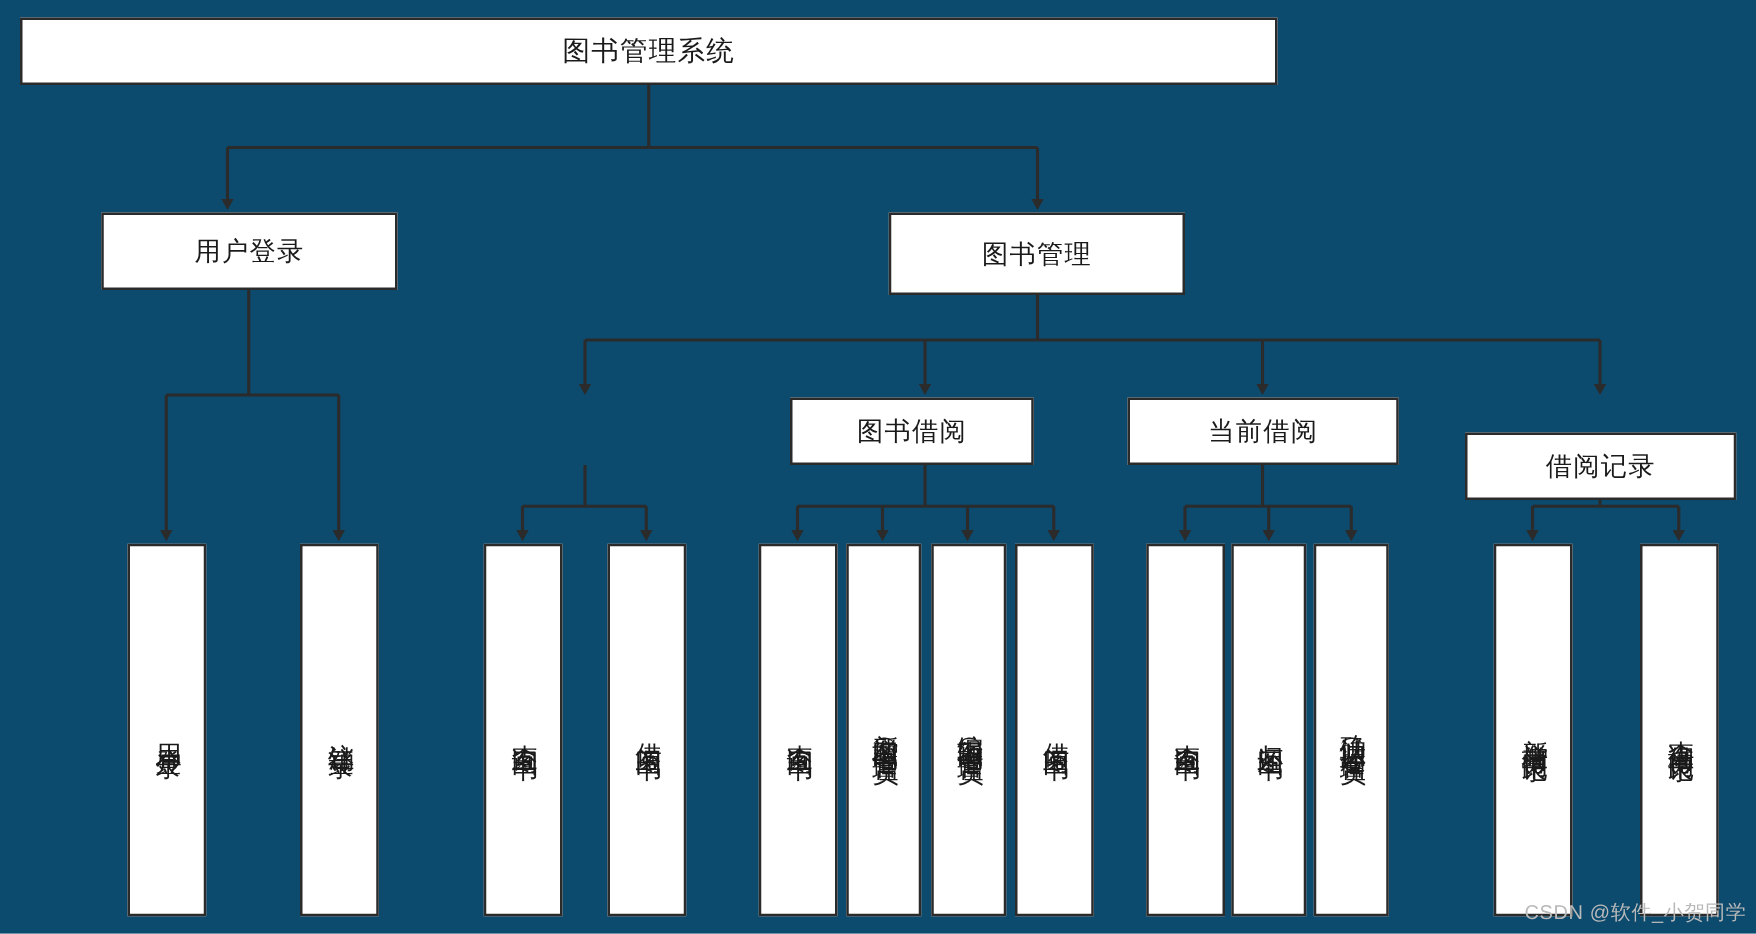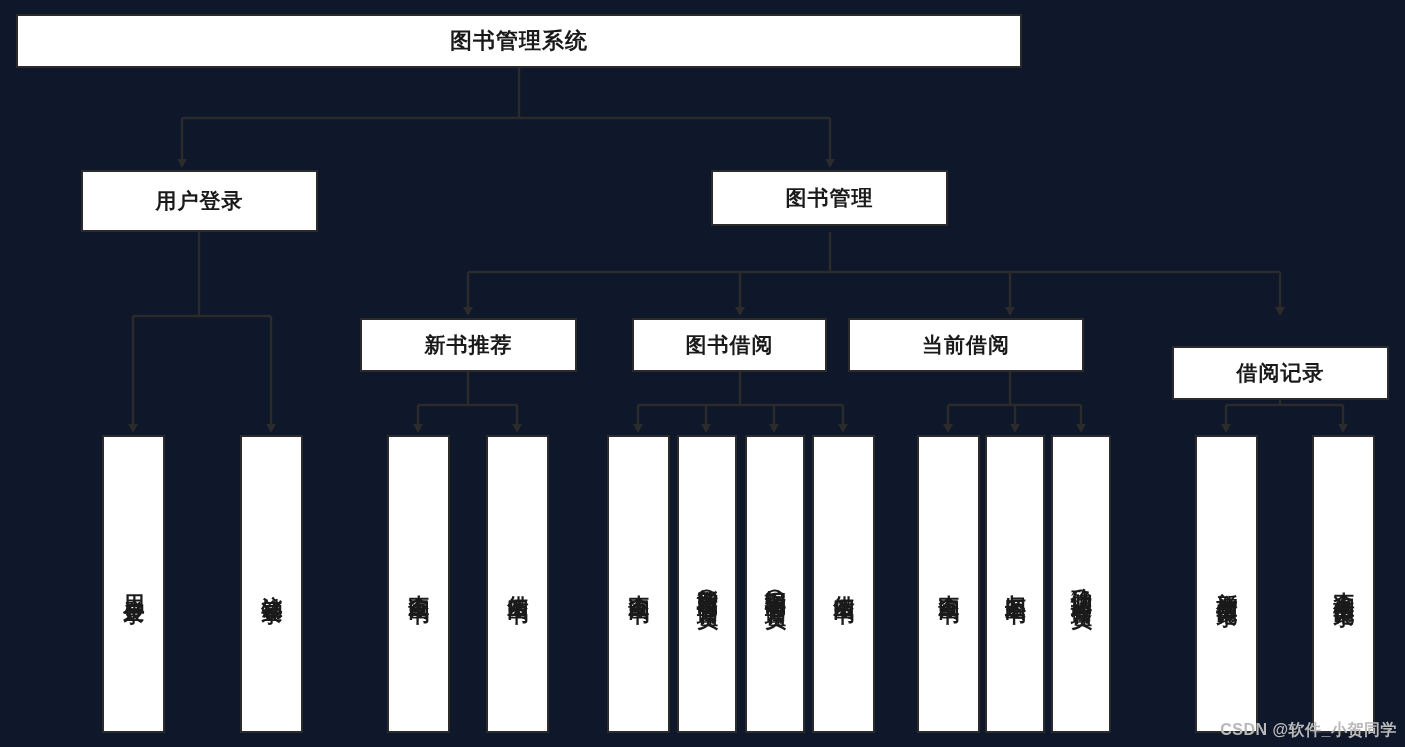--- a/index.html
+++ b/index.html
@@ -4,24 +4,23 @@
 <style>
   html, body {
     margin: 0;
     padding: 0;
     background: #ffffff;
   }
   #canvas {
     position: relative;
     width: 1405px;
     height: 747px;
-    background: #0f172a;
+    background: #0c4a6e;
     font-family: "Liberation Sans", "DejaVu Sans", sans-serif;
     overflow: hidden;
-    font-weight: bold;
   }
   #edges {
     position: absolute;
     left: 0; top: 0;
     width: 1405px;
     height: 747px;
   }
   .node {
     position: absolute;
     box-sizing: border-box;
@@ -117,31 +116,28 @@
     </g>
   </svg>
 
   <div class="node horiz root" style="left:16px; top:14px; width:1006px; height:54px;">
     <span>图书管理系统</span>
   </div>
 
   <div class="node horiz" style="left:81px; top:170px; width:237px; height:62px;">
     <span>用户登录</span>
   </div>
-  <div class="node horiz" style="left:711px; top:170px; width:237px; height:56px;">
+  <div class="node horiz" style="left:711px; top:170px; width:237px; height:66px;">
     <span>图书管理</span>
   </div>
 
-  <div class="node horiz" style="left:360px; top:318px; width:217px; height:54px;">
-    <span>新书推荐</span>
-  </div>
   <div class="node horiz" style="left:632px; top:318px; width:195px; height:54px;">
     <span>图书借阅</span>
   </div>
-  <div class="node horiz" style="left:848px; top:318px; width:236px; height:54px;">
+  <div class="node horiz" style="left:902px; top:318px; width:217px; height:54px;">
     <span>当前借阅</span>
   </div>
   <div class="node horiz" style="left:1172px; top:318px; width:217px; height:54px;margin-top:28px;">
     <span>借阅记录</span>
   </div>
 
   <div class="node vert" style="left:102px; top:435px; width:63px; height:298px;">
     <span class="vlabel">用户登录</span>
   </div>
   <div class="node vert" style="left:240px; top:435px; width:63px; height:298px;">

